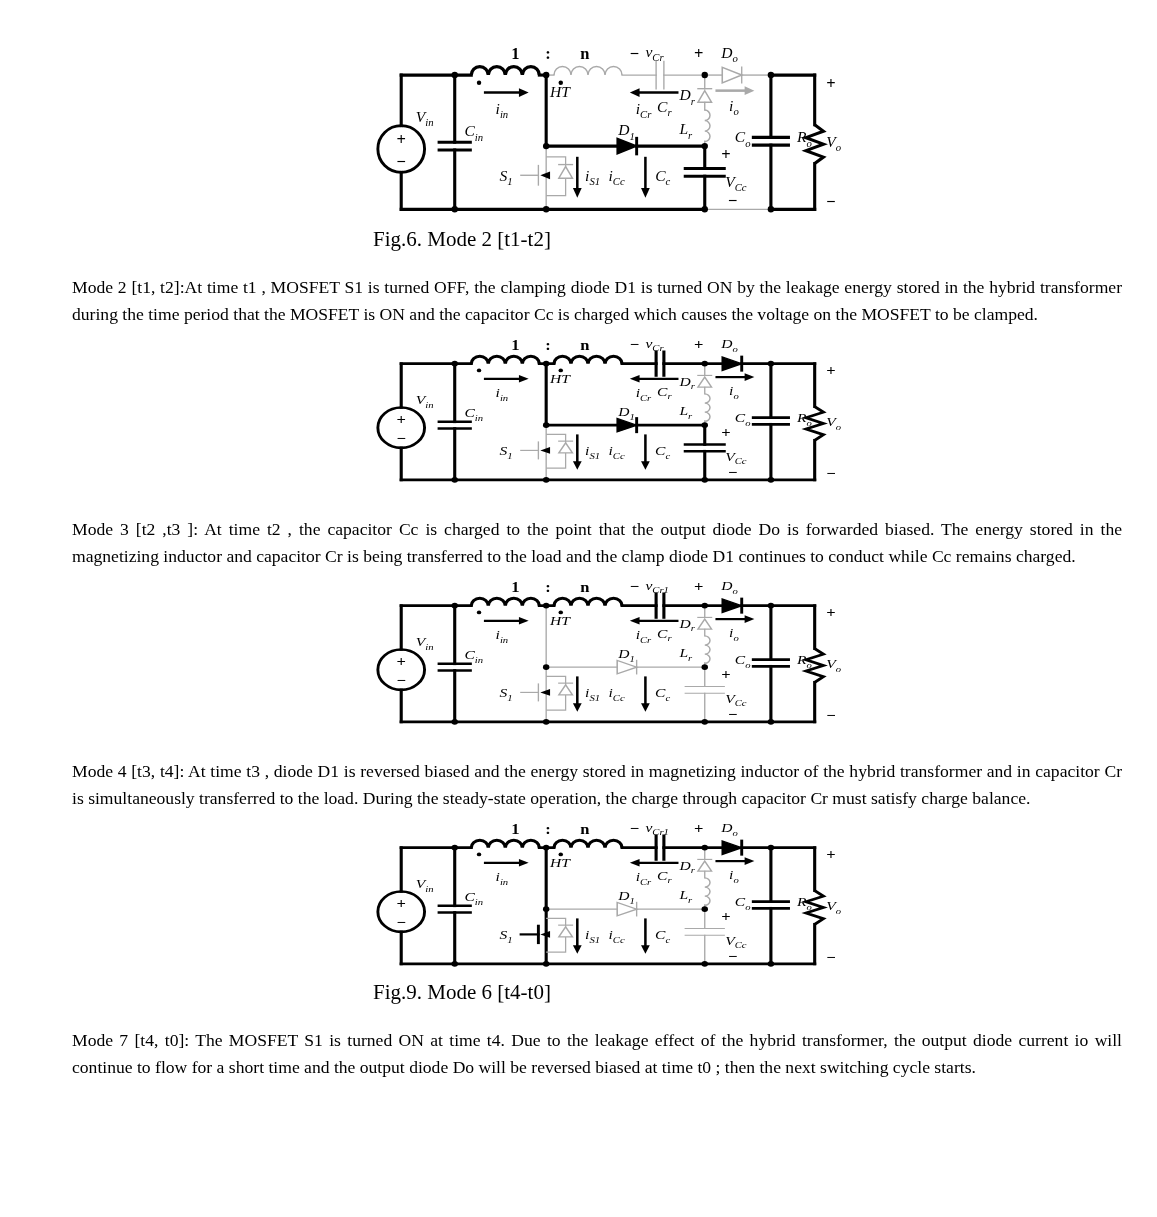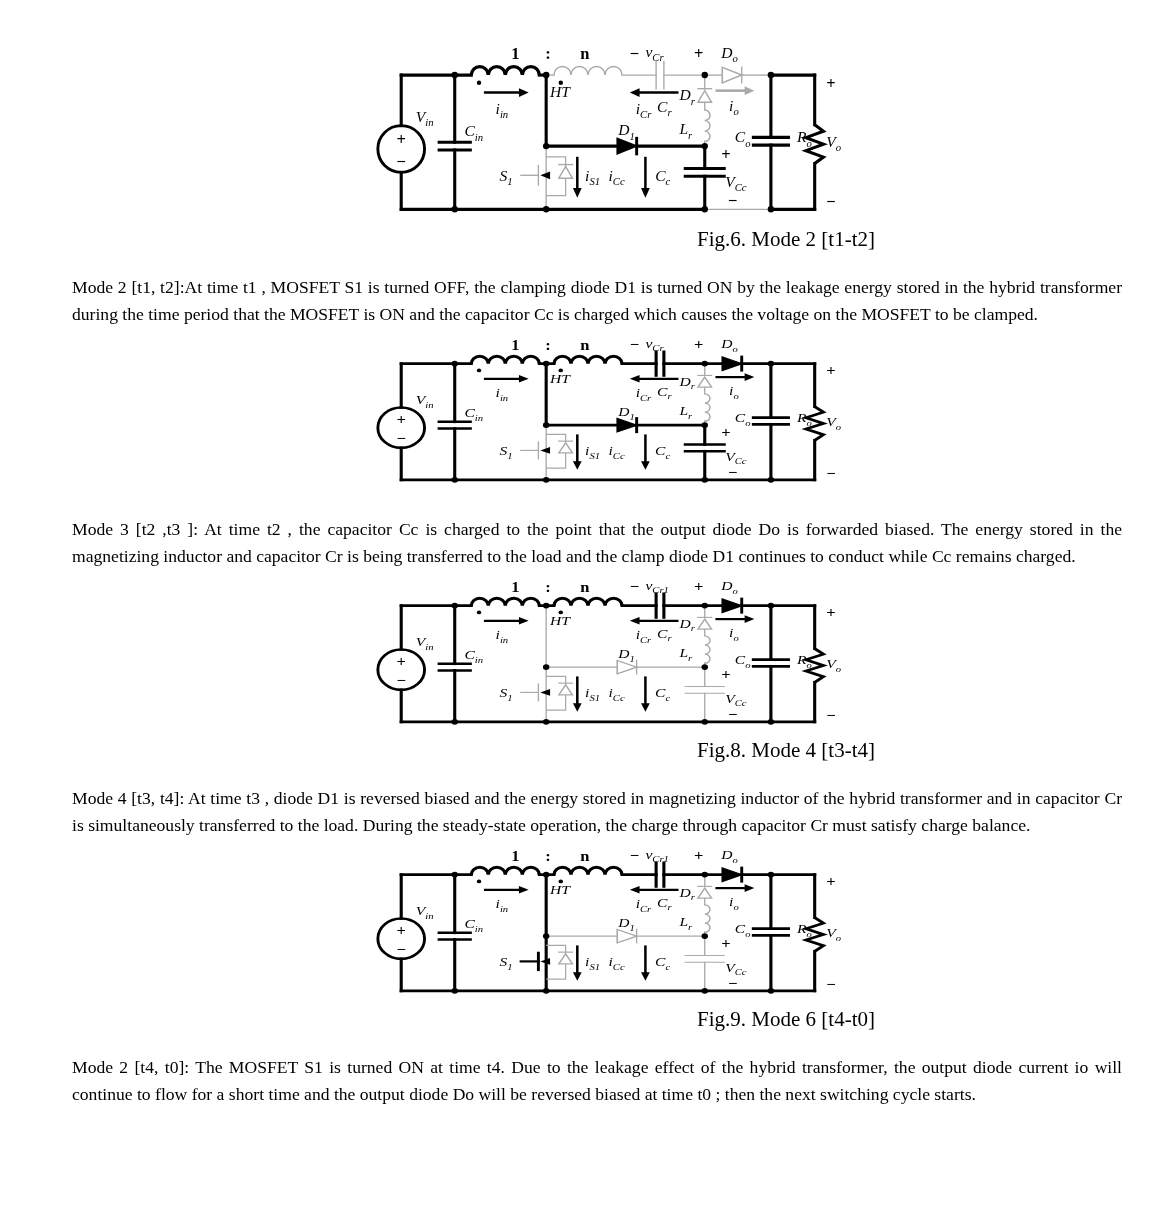--- a/index.html
+++ b/index.html
@@ -3,21 +3,21 @@
 <meta charset="utf-8">
 <style>
   html,body{margin:0;padding:0;background:#ffffff;}
   .page{
     position:relative;width:1157px;height:1217px;background:#ffffff;
     font-family:"Liberation Serif",serif;color:#000;overflow:hidden;
     padding-top:34px;box-sizing:border-box;
   }
   figure.fig{margin:8px 0 0 373px;width:502px;padding:0;}
   figure.fig figcaption{
-    font-size:21px;text-align:right;margin-top:2px;color:#000;
+    font-size:21px;text-align:left;margin-top:2px;color:#000;
     font-family:"Liberation Serif",serif;
   }
   p.para{
     width:1050px;margin:22px 16px 6px 72px;
     font-size:17.6px;line-height:26.5px;text-align:justify;color:#000;
   }
   svg text.clbl{font-family:"Liberation Serif",serif;font-style:italic;font-size:16px;fill:#000;}
   svg text.cnum{font-family:"Liberation Serif",serif;font-style:normal;font-weight:600;font-size:17px;fill:#000;}
 </style>
 </head>
@@ -402,21 +402,20 @@
             <circle cx="327" cy="34" r="3.3" fill="#000000"></circle>
             <circle cx="395" cy="34" r="3.3" fill="#000000"></circle>
             <circle cx="164" cy="107" r="3.3" fill="#000000"></circle>
             <circle cx="327" cy="107" r="3.3" fill="#000000"></circle>
             <circle cx="70" cy="172" r="3.3" fill="#000000"></circle>
             <circle cx="164" cy="172" r="3.3" fill="#000000"></circle>
             <circle cx="327" cy="172" r="3.3" fill="#000000"></circle>
             <circle cx="395" cy="172" r="3.3" fill="#000000"></circle>
           </g>
         </svg></div>
-    <figcaption>Fig.8. Mode 4 [t3-t4]</figcaption>
   </figure>
 
   <p class="para">Mode 4 [t3, t4]: At time t3 , diode D1 is reversed biased and the energy stored in magnetizing inductor of the hybrid transformer and in capacitor Cr is simultaneously transferred to the load. During the steady-state operation, the charge through capacitor Cr must satisfy charge balance.</p>
 
   <figure class="fig">
     <div class="circuit"><svg width="502" height="155" viewBox="-14 0 516 184" preserveAspectRatio="none">
           <g>
             <line x1="15" y1="34" x2="15" y2="86" stroke="#000000" stroke-width="3.2" stroke-linecap="square"></line>
             <line x1="15" y1="134" x2="15" y2="172" stroke="#000000" stroke-width="3.2" stroke-linecap="square"></line>
             <circle cx="15" cy="110" r="24" fill="none" stroke="#000000" stroke-width="3"></circle>
@@ -535,15 +534,15 @@
             <circle cx="327" cy="107" r="3.3" fill="#000000"></circle>
             <circle cx="70" cy="172" r="3.3" fill="#000000"></circle>
             <circle cx="164" cy="172" r="3.3" fill="#000000"></circle>
             <circle cx="327" cy="172" r="3.3" fill="#000000"></circle>
             <circle cx="395" cy="172" r="3.3" fill="#000000"></circle>
           </g>
         </svg></div>
     <figcaption>Fig.9. Mode 6 [t4-t0]</figcaption>
   </figure>
 
-  <p class="para">Mode 2 [t4, t0]: The MOSFET S1 is turned ON at time t4. Due to the leakage effect of the hybrid transformer, the output diode current io will continue to flow for a short time and the output diode Do will be reversed biased at time t0 ; then the next switching cycle starts.</p>
+  <p class="para">Mode 7 [t4, t0]: The MOSFET S1 is turned ON at time t4. Due to the leakage effect of the hybrid transformer, the output diode current io will continue to flow for a short time and the output diode Do will be reversed biased at time t0 ; then the next switching cycle starts.</p>
 
 </div>
 
 </body></html>

